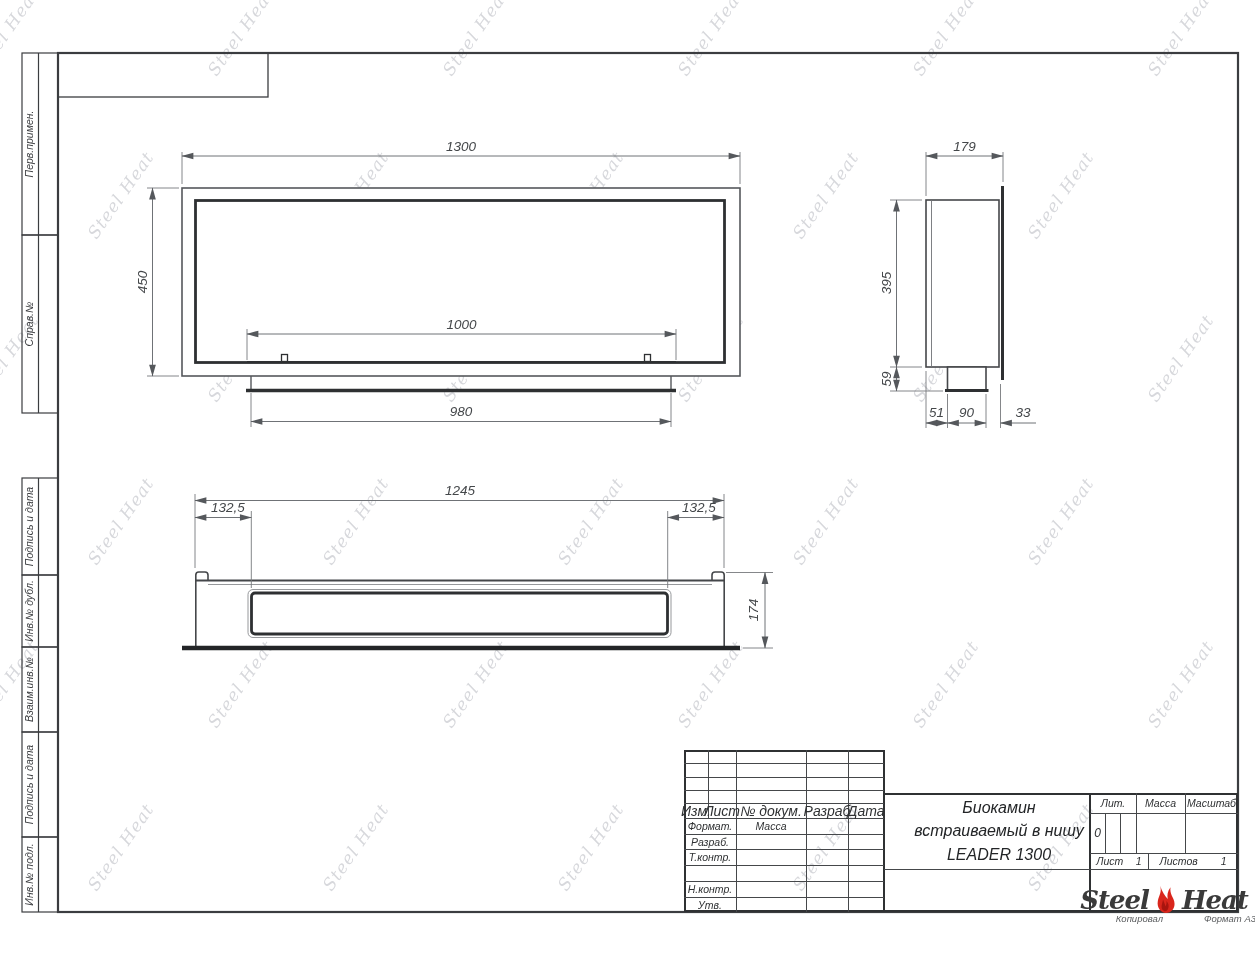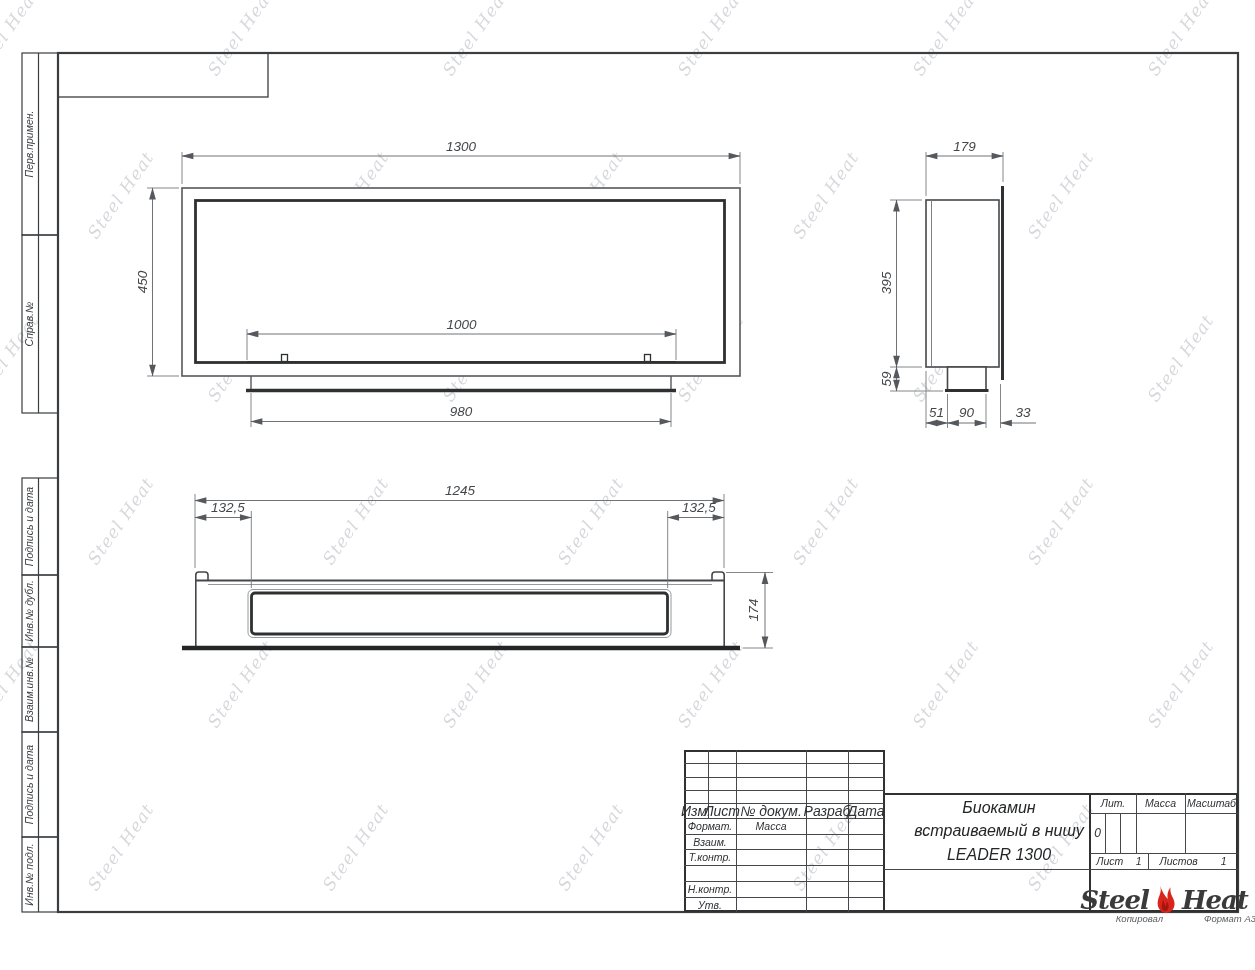--- a/index.html
+++ b/index.html
@@ -241,21 +241,21 @@
     <div class="vl" style="left:501px;top:43px;height:60px"></div>
 
     <div class="tc sm" style="left:0;top:53px;width:24px;height:15px">Изм.</div>
     <div class="tc sm" style="left:24px;top:53px;width:28px;height:15px">Лист</div>
     <div class="tc sm" style="left:52px;top:53px;width:70px;height:15px">№ докум.</div>
     <div class="tc sm" style="left:122px;top:53px;width:42px;height:15px">Разраб</div>
     <div class="tc sm" style="left:164px;top:53px;width:36px;height:15px">Дата</div>
 
     <div class="tc" style="left:0;top:68px;width:52px;height:16px">Формат.</div>
     <div class="tc" style="left:52px;top:68px;width:70px;height:16px">Масса</div>
-    <div class="tc" style="left:0;top:84px;width:52px;height:15px">Взаим.</div>
+    <div class="tc" style="left:0;top:84px;width:52px;height:15px">Разраб.</div>
     <div class="tc" style="left:0;top:99px;width:52px;height:16px">Т.контр.</div>
     <div class="tc" style="left:0;top:115px;width:52px;height:16px"></div>
     <div class="tc" style="left:0;top:131px;width:52px;height:16px">Н.контр.</div>
     <div class="tc" style="left:0;top:147px;width:52px;height:15px">Утв.</div>
 
     <div class="tb-title" style="left:200px;top:43px;width:230px;height:76px">
       <span>Биокамин</span>
       <span>встраиваемый в нишу</span>
       <span>LEADER 1300</span>
     </div>

